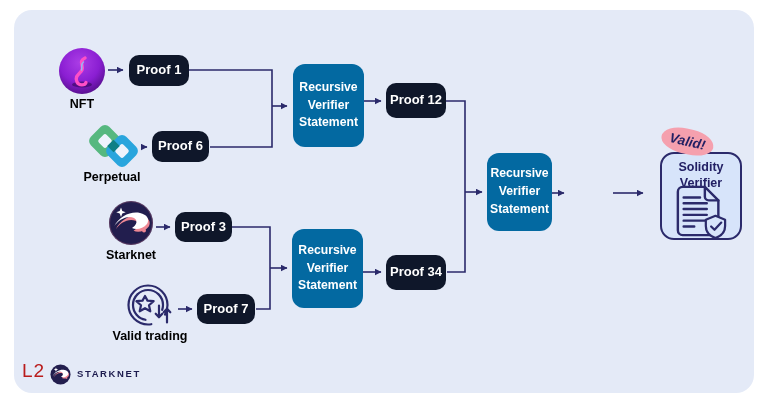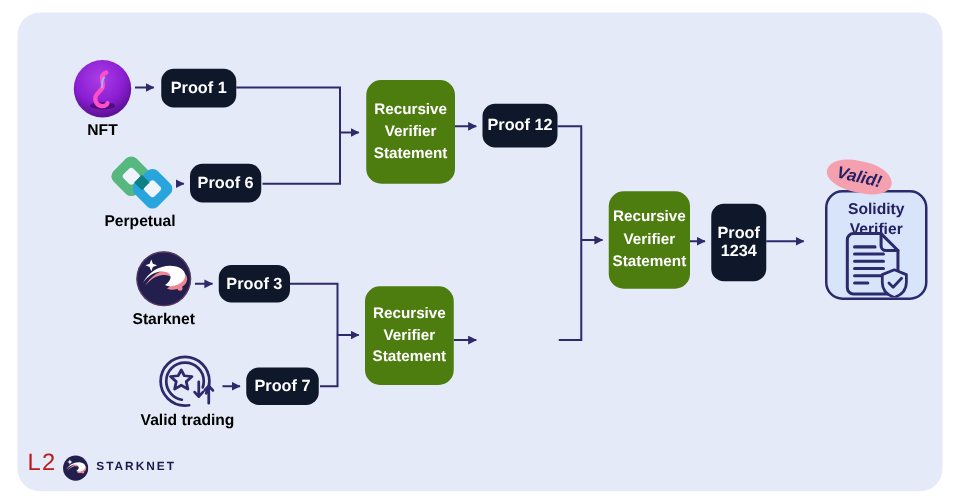--- a/index.html
+++ b/index.html
@@ -2,21 +2,21 @@
 <html><head>
 <meta charset="utf-8">
 <style>
   html,body{margin:0;padding:0;background:#ffffff;font-family:"Liberation Sans",sans-serif;}
   .canvas{position:relative;width:768px;height:403px;background:#ffffff;overflow:hidden;}
   .panel{position:absolute;left:14px;top:10px;width:740px;height:383px;background:#e4eaf7;border-radius:18px;}
   .abs{position:absolute;}
   .proof{position:absolute;background:#0f172a;color:#ffffff;font-weight:bold;font-size:13px;
          display:flex;align-items:center;justify-content:center;text-align:center;
          border-radius:10px;line-height:1.15;padding:0 2px;box-sizing:border-box;}
-  .rvs{position:absolute;background:#4d7c0f;color:#ffffff;font-weight:bold;font-size:12.2px;
+  .rvs{position:absolute;background:#0369a1;color:#ffffff;font-weight:bold;font-size:12.2px;
        display:flex;align-items:center;justify-content:center;text-align:center;
        border-radius:12px;line-height:1.45;padding:0 5px;box-sizing:border-box;}
   .icon-label{position:absolute;color:#000000;font-weight:bold;font-size:12.5px;text-align:center;}
   .solidity-box{position:absolute;left:648px;top:152px;width:82px;height:88px;background:#d7e4fa;
                 border:2px solid #2b2a6b;border-radius:14px;box-sizing:border-box;margin-left:12px;}
   .solidity-title{color:#232064;font-weight:bold;font-size:12.5px;text-align:center;
                   line-height:1.25;padding-top:6px;}
   .valid-badge{position:absolute;left:661px;top:129px;width:53px;height:25px;background:#f5a0ae;
                color:#232064;font-weight:800;font-style:italic;font-size:13.5px;
                display:flex;align-items:center;justify-content:center;
@@ -119,21 +119,21 @@
     </svg>
   </div>
   <div class="icon-label" style="left:100px;top:329px;width:100px;">Valid trading</div>
   <div class="proof" style="left:197px;top:294px;width:58px;height:30px;">Proof 7</div>
 
   <div class="rvs" style="left:293px;top:64px;width:71px;height:83px;">Recursive Verifier Statement</div>
   <div class="rvs" style="left:292px;top:229px;width:71px;height:79px;">Recursive Verifier Statement</div>
   <div class="rvs" style="left:487px;top:153px;width:65px;height:78px;">Recursive Verifier Statement</div>
 
   <div class="proof" style="left:386px;top:83px;width:60px;height:35px;">Proof 12</div>
-  <div class="proof" style="left:569px;top:163px;width:44px;height:62px;">Proof 1234</div>
+  <div class="proof" style="left:386px;top:255px;width:60px;height:35px;">Proof 34</div>
 
   <div class="solidity-box">
     <div class="solidity-title">Solidity Verifier</div>
     <div class="abs" style="left:11px;top:30px;">
       <svg width="56" height="54" viewBox="0 0 58 56" fill="none" stroke="#2b2a6b" stroke-width="2.5" stroke-linejoin="round" stroke-linecap="round">
         <path d="M10,3 h23 l14,14 v31 a5,5 0 0 1 -5,5 h-32 a5,5 0 0 1 -5,-5 v-40 a5,5 0 0 1 5,-5 z"></path>
         <path d="M33,3 v10 a4,4 0 0 0 4,4 h10"></path>
         <path d="M11,14 h17 M11,20 h24 M11,26 h24 M11,32 h24 M11,38 h22 M11,44 h11"></path>
         <path d="M44,33 l10,4 v6.5 c0,6.5 -4.5,10.5 -10,12.5 c-5.5,-2 -10,-6 -10,-12.5 v-6.5 z" fill="#d7e4fa" stroke-width="2.3"></path>
         <path d="M39.5,44 l3.5,3.5 l7,-7.5" stroke-width="2.3"></path>

